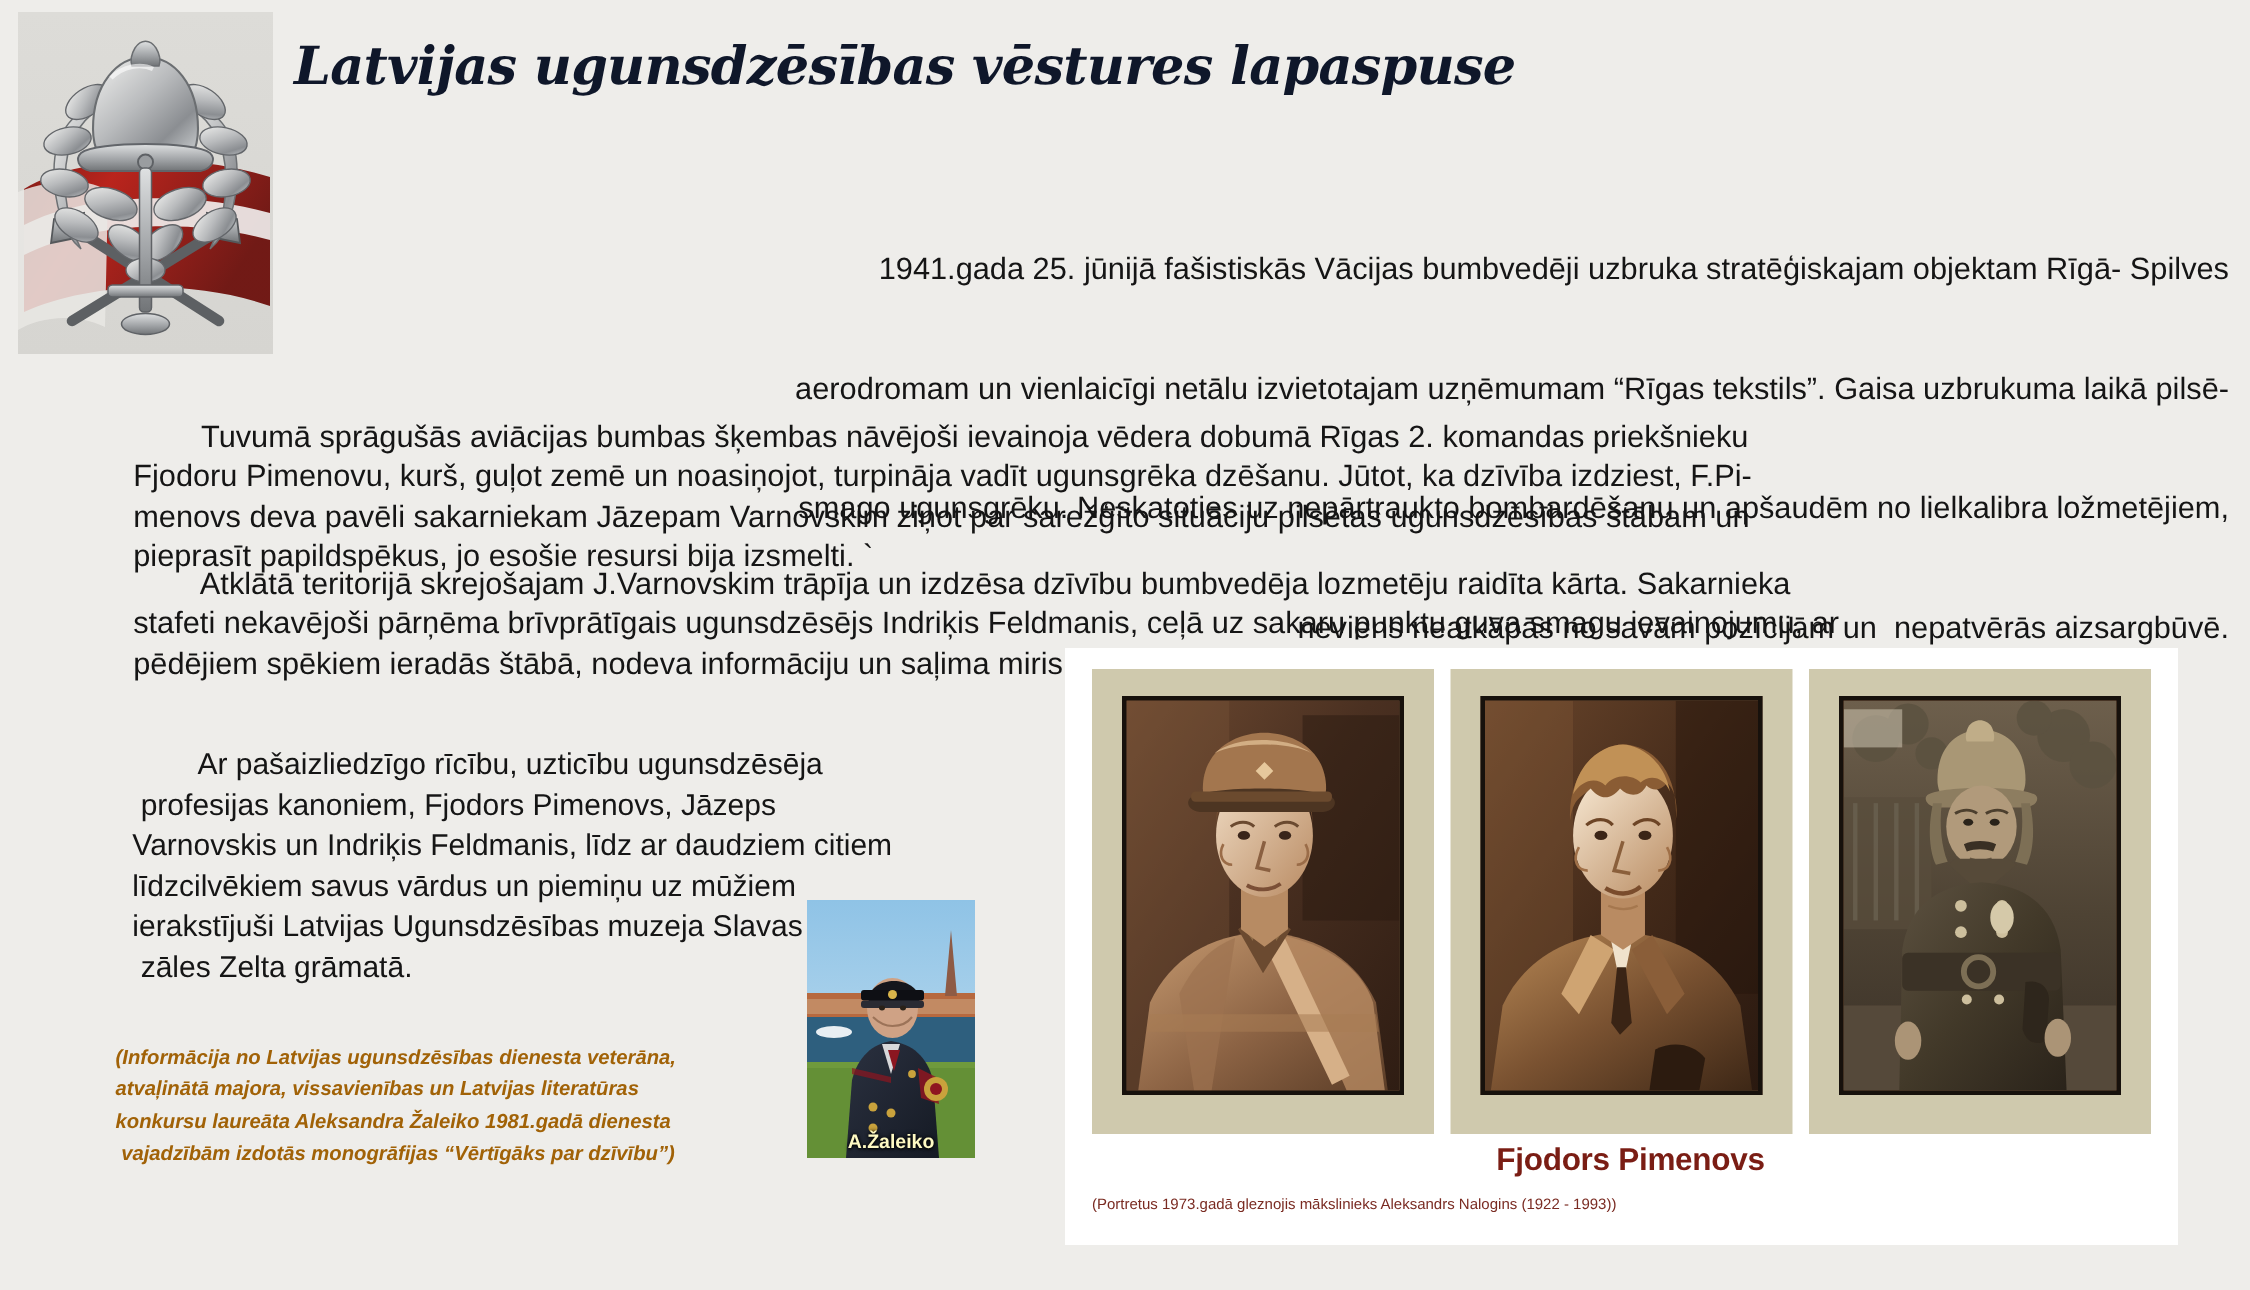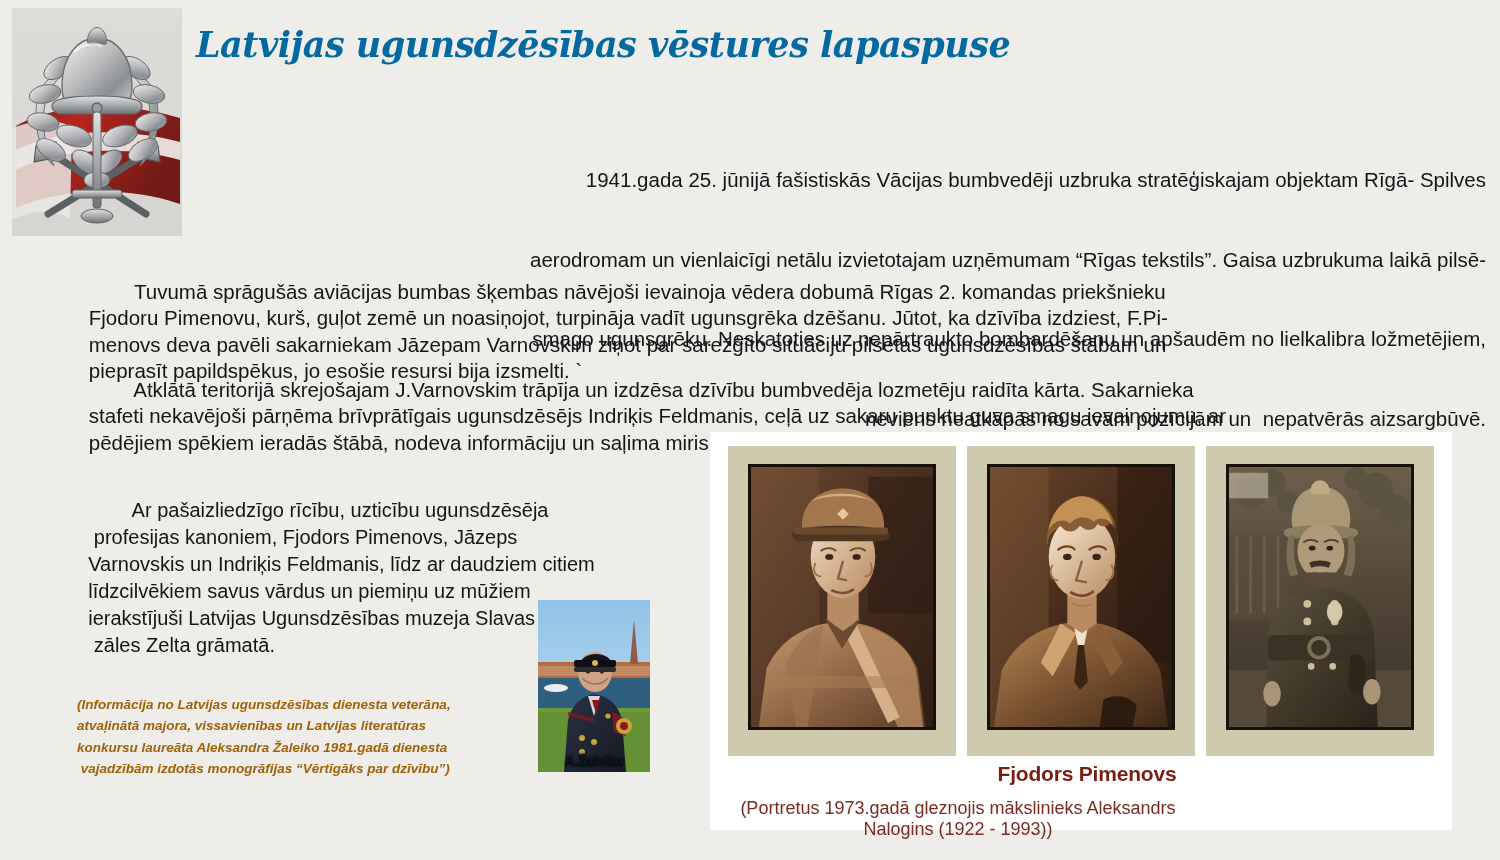--- a/index.html
+++ b/index.html
@@ -20,21 +20,21 @@
   .emblem-box svg{display:block;}
 
   
   .title{
     position:absolute;left:196px;top:24px;width:760px;
     font-family:"DejaVu Serif", serif;
     font-style:italic;
     font-weight:700;
     font-size:35px;
     letter-spacing:-0.5px;
-    color:#0369a1;
+    color:#0f172a;
     white-space:nowrap;
   }
 
   
   .para{
     position:absolute;
     color:#151515;
     font-size:20.5px;
     line-height:26.5px;
     white-space:pre;
@@ -53,21 +53,21 @@
     color:#a16207;white-space:pre;
   }
 
   
   .veteran{
     position:absolute;left:538px;top:600px;width:112px;height:172px;
     overflow:hidden;background:#4e7d9c;
   }
   .veteran .vlabel{
     position:absolute;left:0;right:0;bottom:4px;text-align:center;
-    color:#0f172a;font-size:13px;font-weight:600;
+    color:#fef9c3;font-size:13px;font-weight:600;
     text-shadow:0 0 3px #000,0 1px 2px #000;
     font-family:"Liberation Sans", sans-serif;
   }
 
   
   .panel{
     position:absolute;left:710px;top:432px;width:742px;height:398px;
     background:#ffffff;
   }
   .frames{
@@ -91,22 +91,22 @@
     position:absolute;left:24px;top:330px;width:706px;height:30px;
     display:flex;justify-content:center;
   }
   .names .nm{
     width:228px;text-align:center;
     color:#7a1d14;font-weight:700;font-size:21px;
     font-family:"Liberation Sans", sans-serif;
     letter-spacing:-0.2px;
   }
   .panel-caption{
-    position:absolute;left:18px;top:366px;width:460px;text-align:center;
-    color:#7a2b22;font-size:18px;
+    position:absolute;left:18px;top:366px;width:460px;
+    color:#7a2b22;font-size:10px;
     font-family:"Liberation Sans", sans-serif;
   }
 </style>
 </head>
 <body>
 
 <div class="page">
 
   <div class="emblem-box">
     <svg width="170" height="228" viewBox="0 0 170 228">

